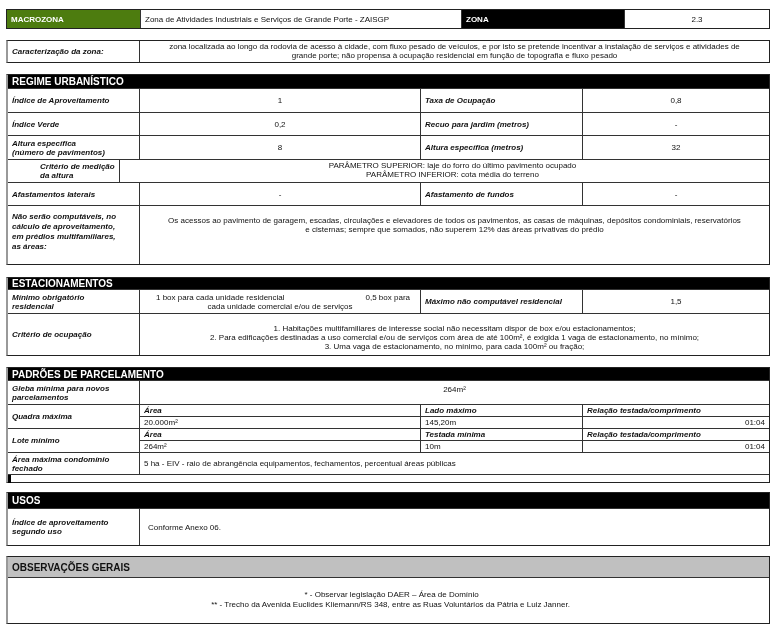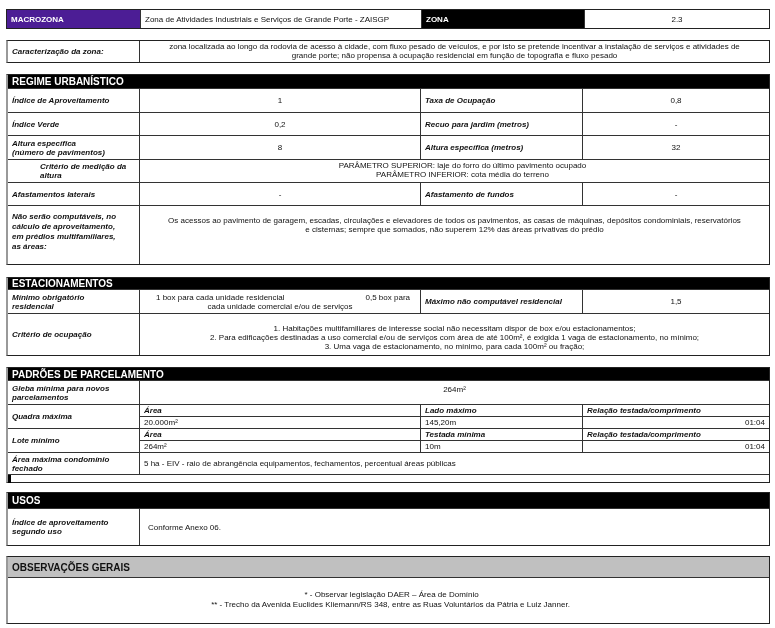--- a/index.html
+++ b/index.html
@@ -16,22 +16,22 @@
   .hdr { position: absolute; left: 0; right: 0; background: #000; color: #fff; font-weight: bold; font-size: 10px; padding-left: 4px; display: flex; align-items: center; border-bottom: 1px solid #333; }
   .hdr-gray { background: #c0c0c0; color: #111; }
   .blk { display: block; }
   .tline { white-space: nowrap; text-align: center; }
 </style>
 </head>
 <body>
 
 <div class="tbl" style="left:6px;top:9px;width:764px;height:20px;border:1px solid #222;">
   <div class="row last" style="top:0;height:18px;">
-    <div class="cell" style="width:134px;background:#4c1d95;color:#fff;font-weight:bold;">MACROZONA</div>
-    <div class="cell" style="width:281px;">Zona de Atividades Industriais e Serviços de Grande Porte - ZAISGP</div>
+    <div class="cell" style="width:134px;background:#4d7c0f;color:#fff;font-weight:bold;">MACROZONA</div>
+    <div class="cell" style="width:321px;">Zona de Atividades Industriais e Serviços de Grande Porte - ZAISGP</div>
     <div class="cell" style="width:163px;background:#000;color:#fff;font-weight:bold;">ZONA</div>
     <div class="cell ctr" style="flex:1;">2.3</div>
   </div>
 </div>
 
 <div class="tbl" style="left:6px;top:40px;width:764px;height:23px;">
   <div class="row last" style="top:0;height:21px;">
     <div class="cell lbl" style="width:132px;">Caracterização da zona:</div>
     <div class="cell" style="flex:1;display:block;padding-top:1px;">
       <span class="blk tline">zona localizada ao longo da rodovia de acesso à cidade, com fluxo pesado de veículos, e por isto se pretende incentivar a instalação de serviços e atividades de</span>
@@ -61,21 +61,21 @@
     <div class="cell lbl" style="width:132px;display:block;padding-top:3px;">
       <span class="blk">Altura específica</span>
       <span class="blk">(número de pavimentos)</span>
     </div>
     <div class="cell ctr" style="width:281px;">8</div>
     <div class="cell lbl" style="width:162px;">Altura específica (metros)</div>
     <div class="cell ctr" style="flex:1;">32</div>
   </div>
 
   <div class="row" style="top:85px;height:23px;">
-    <div class="cell lbl" style="width:132px;padding-left:32px;">Critério de medição da altura</div>
+    <div class="cell lbl" style="width:112px;padding-left:32px;">Critério de medição da altura</div>
     <div class="cell" style="flex:1;display:block;padding-top:1px;margin-left:16px;">
       <span class="blk tline">PARÂMETRO SUPERIOR: laje do forro do último pavimento ocupado</span>
       <span class="blk tline">PARÂMETRO INFERIOR: cota média do terreno</span>
     </div>
   </div>
 
   <div class="row" style="top:108px;height:23px;">
     <div class="cell lbl" style="width:132px;">Afastamentos laterais</div>
     <div class="cell ctr" style="width:281px;">-</div>
     <div class="cell lbl" style="width:162px;">Afastamento de fundos</div>

